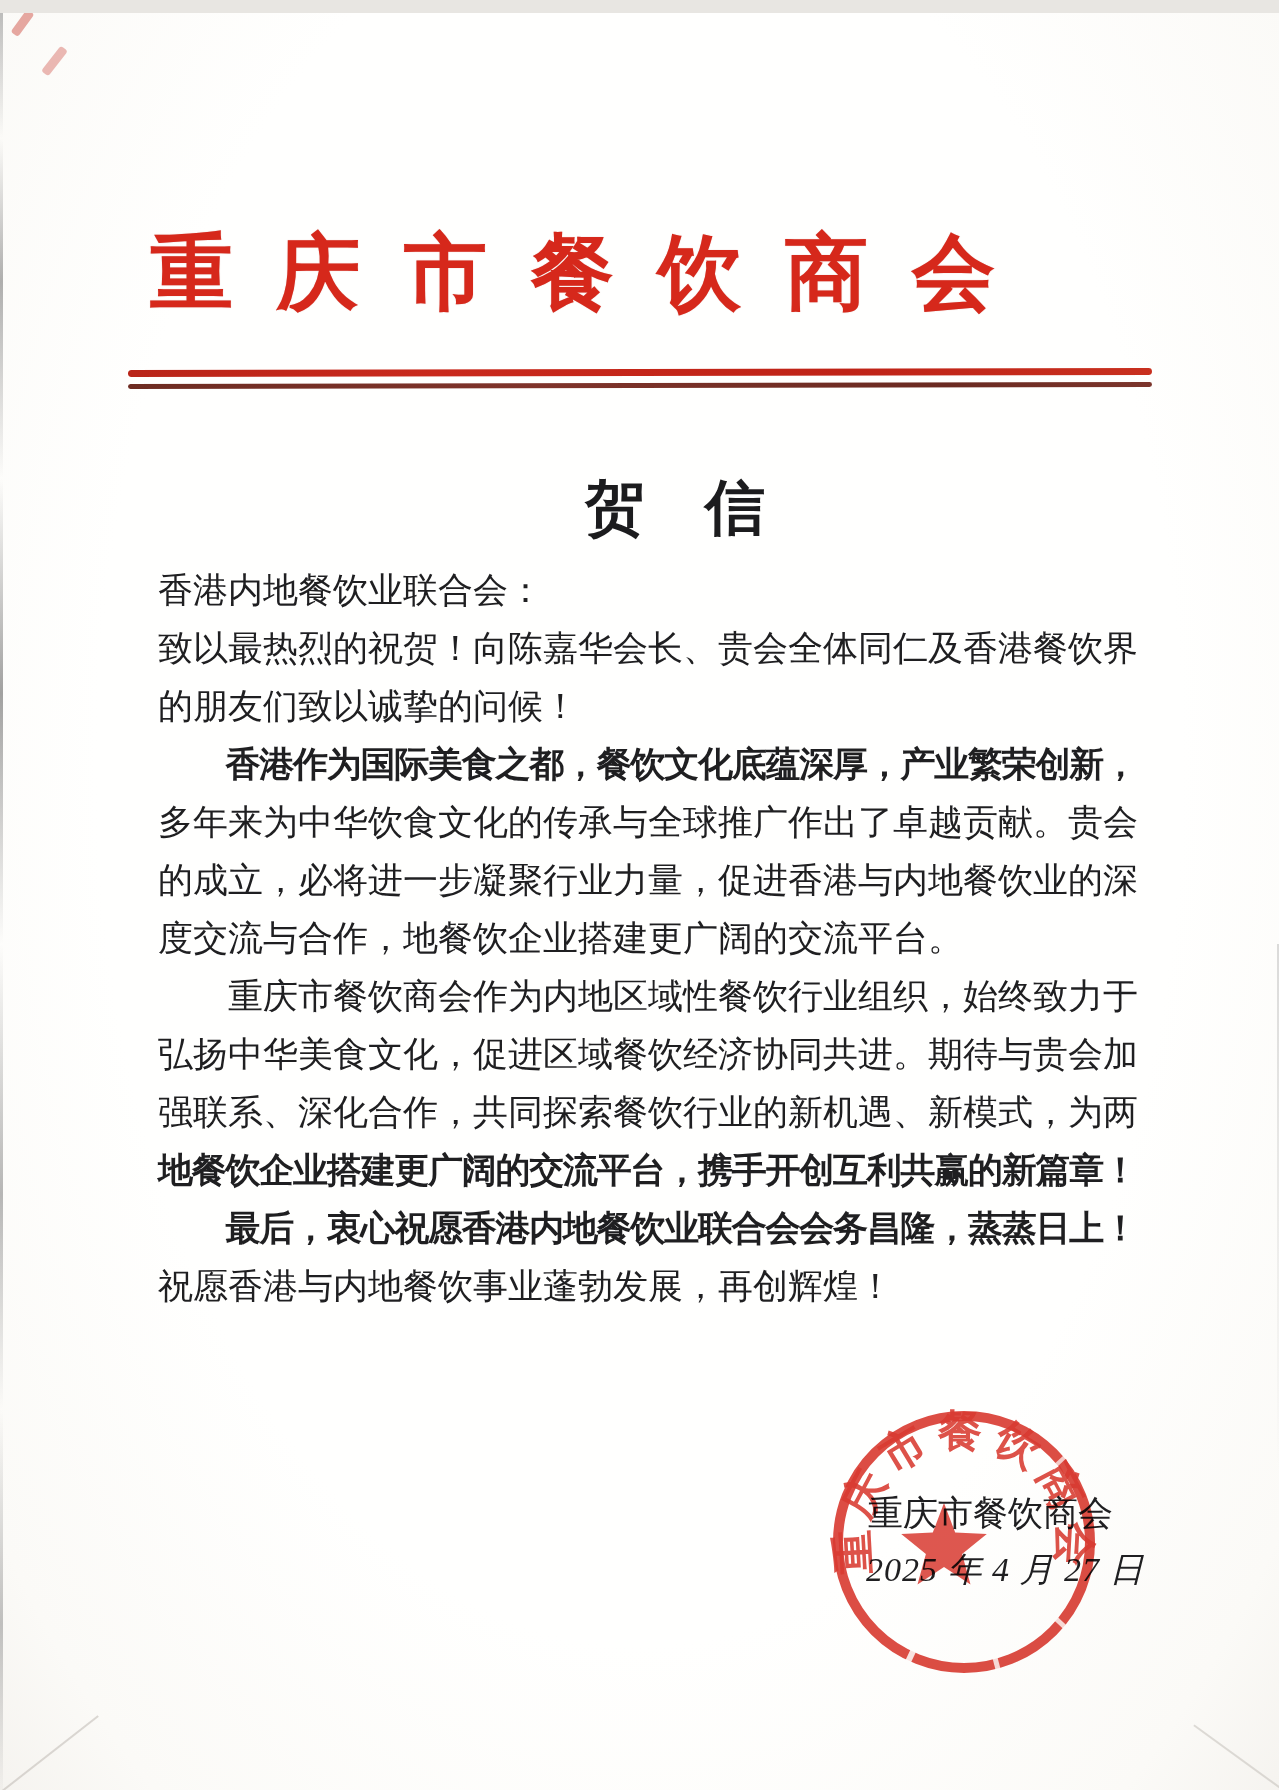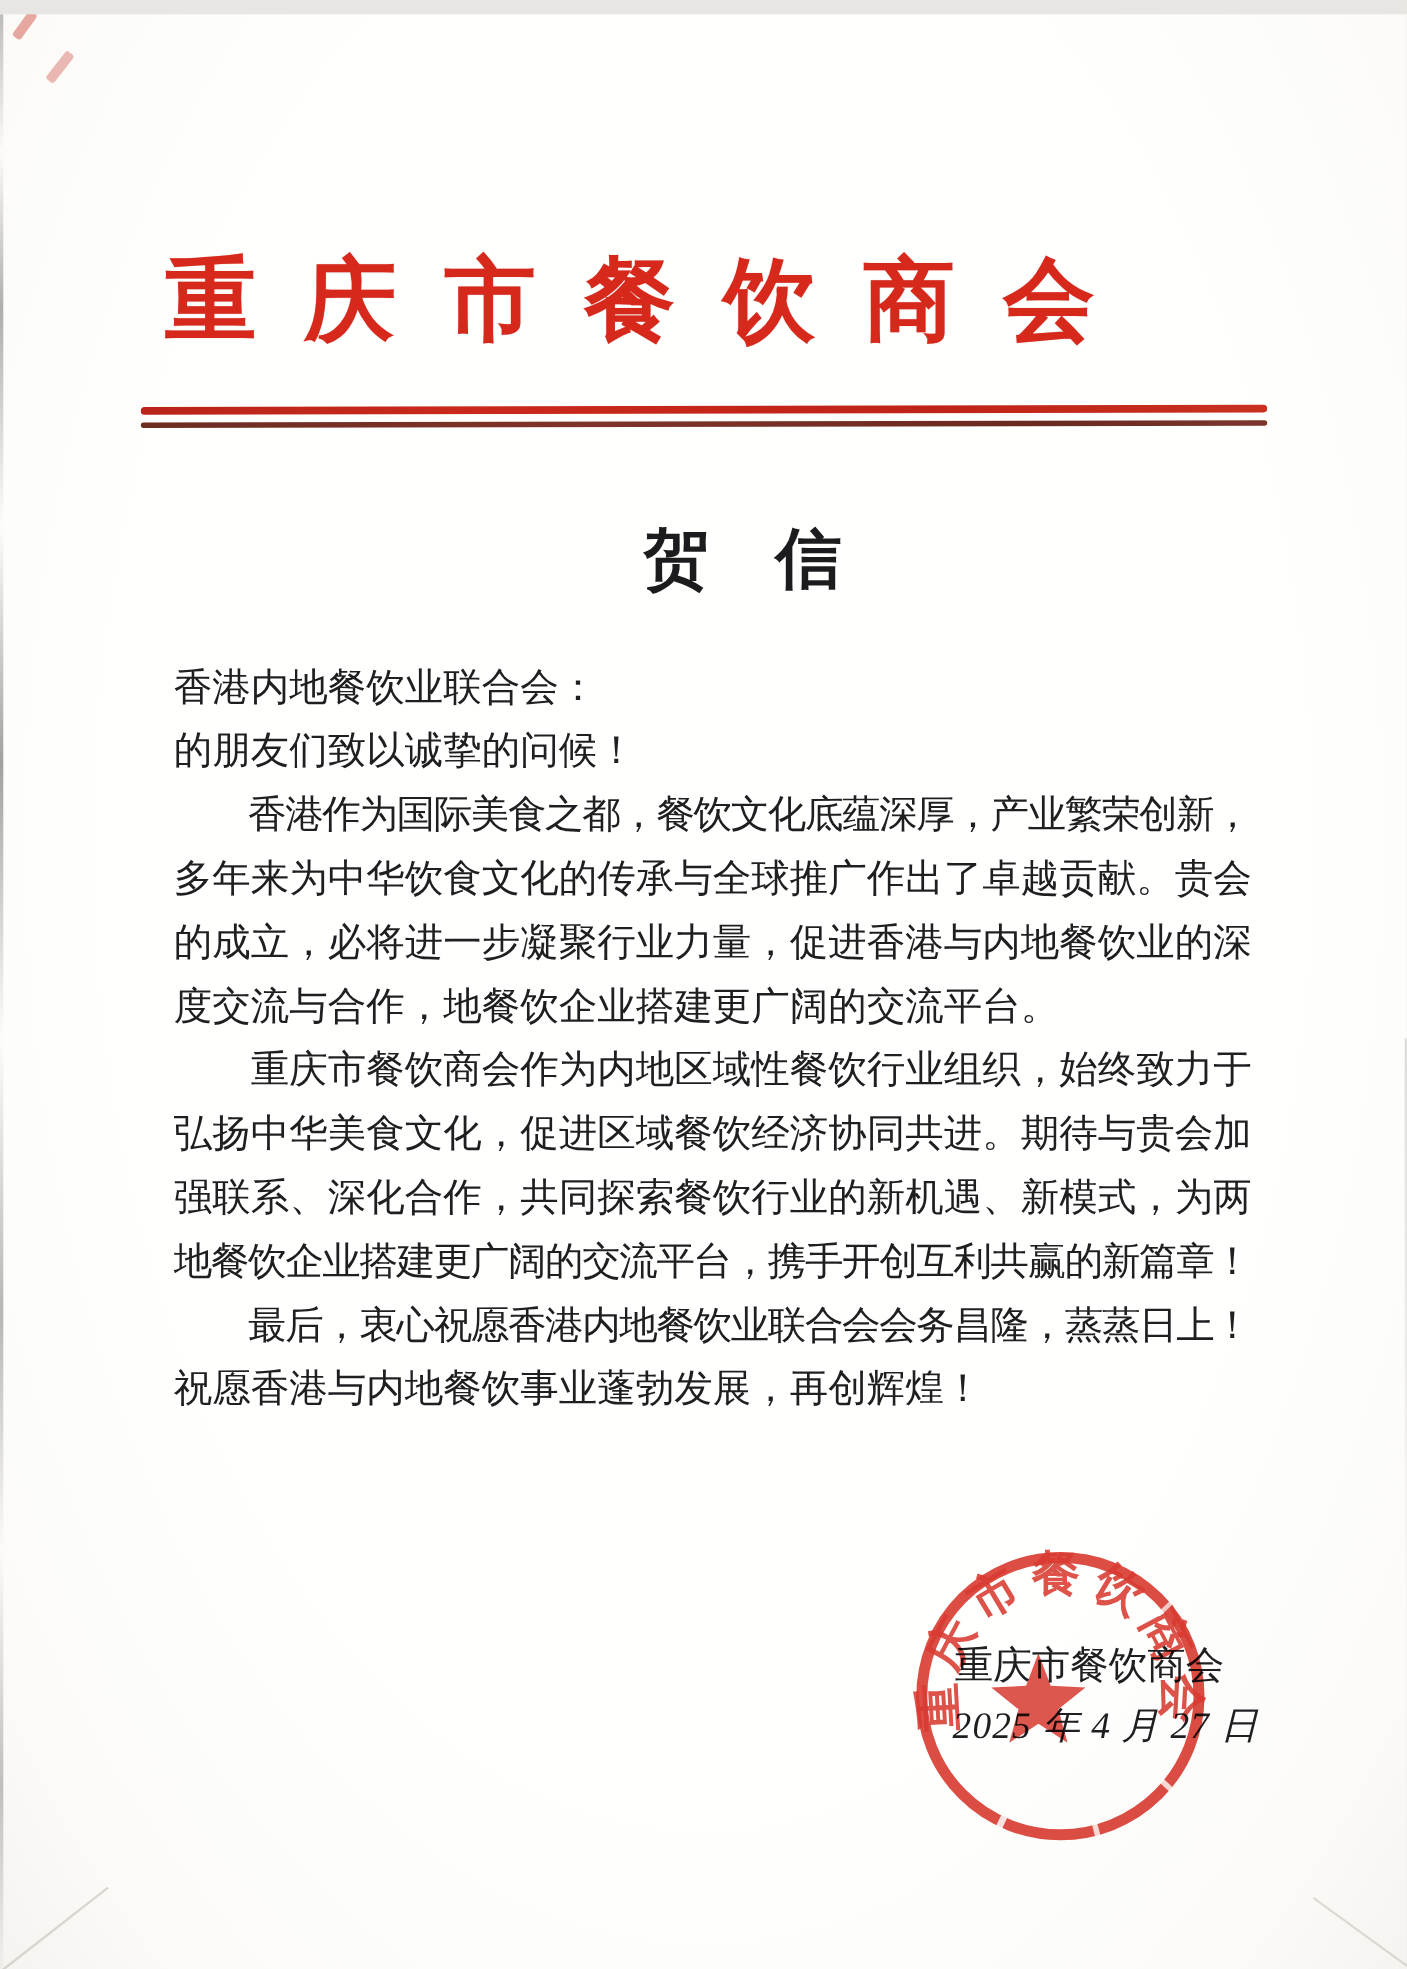--- a/index.html
+++ b/index.html
@@ -29,28 +29,28 @@
     border-radius:3px;transform:rotate(-0.12deg);
   }
   
   .doc-title{
     position:absolute;left:585px;top:464px;
     font-size:60px;line-height:62px;font-weight:bold;color:#1c1c1e;
     white-space:nowrap;
   }
   
   .body-block{
-    position:absolute;left:158px;top:583px;width:982px;
+    position:absolute;left:158px;top:549px;width:982px;
     color:#1f1f21;
   }
   .line{
     height:58px;line-height:58px;font-size:35px;
     white-space:nowrap;
   }
-  .line.tight{letter-spacing:-1.25px;}
+  .line.tight{letter-spacing:-1.25px;font-weight:bold;}
   
   .signature{
     position:absolute;left:868px;top:1483px;
     font-size:35px;line-height:36px;color:#1f1f21;white-space:nowrap;
   }
   .date{
     position:absolute;left:866px;top:1539px;
     font-size:34px;line-height:36px;color:#1f1f21;letter-spacing:1px;white-space:nowrap;font-style:italic;
   }
   
@@ -88,20 +88,21 @@
   <div class="edge-right"></div>
 
   <div class="letterhead">重庆市餐饮商会</div>
   <div class="rule-top"></div>
   <div class="rule-bottom"></div>
 
   <div class="doc-title">贺　信</div>
 
   <div class="body-block">
     <div class="line">香港内地餐饮业联合会：</div>
+    <div class="line">致以最热烈的祝贺！向陈嘉华会长、贵会全体同仁及香港餐饮界</div>
     <div class="line">的朋友们致以诚挚的问候！</div>
     <div class="line tight">　　香港作为国际美食之都，餐饮文化底蕴深厚，产业繁荣创新，</div>
     <div class="line">多年来为中华饮食文化的传承与全球推广作出了卓越贡献。贵会</div>
     <div class="line">的成立，必将进一步凝聚行业力量，促进香港与内地餐饮业的深</div>
     <div class="line">度交流与合作，地餐饮企业搭建更广阔的交流平台。</div>
     <div class="line">　　重庆市餐饮商会作为内地区域性餐饮行业组织，始终致力于</div>
     <div class="line">弘扬中华美食文化，促进区域餐饮经济协同共进。期待与贵会加</div>
     <div class="line">强联系、深化合作，共同探索餐饮行业的新机遇、新模式，为两</div>
     <div class="line tight">地餐饮企业搭建更广阔的交流平台，携手开创互利共赢的新篇章！</div>
     <div class="line tight">　　最后，衷心祝愿香港内地餐饮业联合会会务昌隆，蒸蒸日上！</div>

